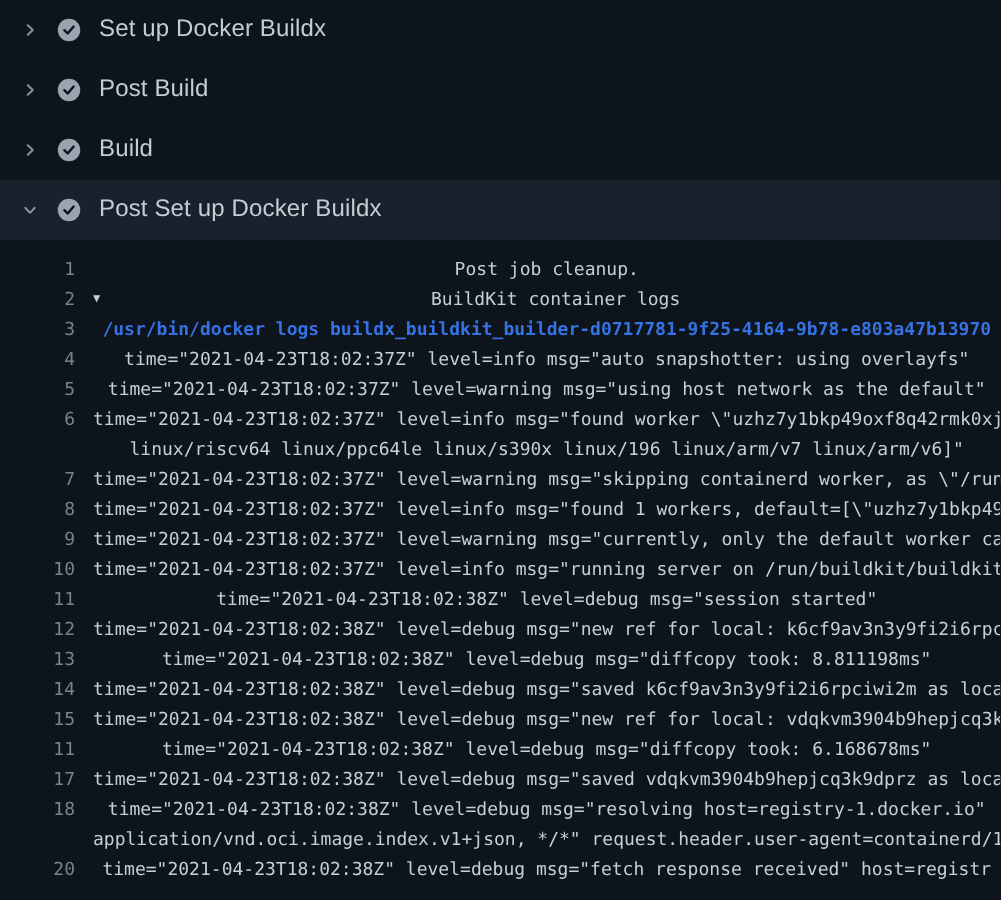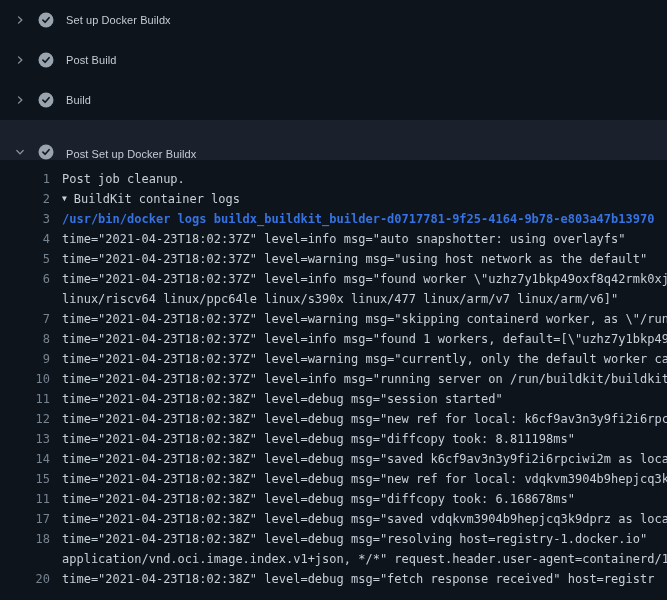--- a/index.html
+++ b/index.html
@@ -32,22 +32,22 @@
   .step.expanded .chev svg { transform: rotate(90deg); }
   .step .check {
     width: 16px; height: 16px;
     display: flex; align-items: center; justify-content: center;
     color: var(--check-icon, #9aa4ae);
     margin-right: 12px;
     flex: 0 0 16px;
   }
   .step .check svg { display: block; }
   .step .check .checkmark { stroke: var(--background, #0e141b); }
-  .step .label { font-size: 11px; letter-spacing: .1px; }
-  .step.expanded { background: var(--expanded-header-bg, #1a212c); align-items: flex-end; }
+  .step .label { font-size: 16px; letter-spacing: .1px; }
+  .step.expanded { background: var(--expanded-header-bg, #1a212c); }
 
   
   .log {
     padding-top: 9px;
     font-family: "DejaVu Sans Mono", "Liberation Mono", monospace;
     font-size: 12px;
     line-height: 20px;
     color: var(--log-text, #c6cfd8);
   }
   .log-row { display: flex; height: 20px; overflow: hidden; }
@@ -58,20 +58,21 @@
     padding-right: 2px;
     color: var(--line-number, #768390);
     cursor: pointer;
     user-select: none;
   }
   .lt {
     flex: 1;
     white-space: pre;
     overflow: hidden;
     padding-left: 10px;
+    text-align: center;
   }
   .k-group .lt { padding-left: 0; }
   .k-command .lt { color: var(--command-text, #3572e3); font-weight: bold; }
   .toggle {
     font-size: 8px;
     margin-left: 10px;
     margin-right: 7px;
     align-self: center;
     cursor: pointer;
     color: var(--log-text, #c6cfd8);
@@ -174,21 +175,21 @@
     <span class="lt">time="2021-04-23T18:02:37Z" level=warning msg="using host network as the default"</span>
   </div>
         <div class="log-row k-plain">
     <span class="ln">6</span>
 
     <span class="lt">time="2021-04-23T18:02:37Z" level=info msg="found worker \"uzhz7y1bkp49oxf8q42rmk0xj</span>
   </div>
         <div class="log-row k-cont">
     <span class="ln"></span>
 
-    <span class="lt">linux/riscv64 linux/ppc64le linux/s390x linux/477 linux/arm/v7 linux/arm/v6]"</span>
+    <span class="lt">linux/riscv64 linux/ppc64le linux/s390x linux/196 linux/arm/v7 linux/arm/v6]"</span>
   </div>
         <div class="log-row k-plain">
     <span class="ln">7</span>
 
     <span class="lt">time="2021-04-23T18:02:37Z" level=warning msg="skipping containerd worker, as \"/run</span>
   </div>
         <div class="log-row k-plain">
     <span class="ln">8</span>
 
     <span class="lt">time="2021-04-23T18:02:37Z" level=info msg="found 1 workers, default=[\"uzhz7y1bkp49o</span>

